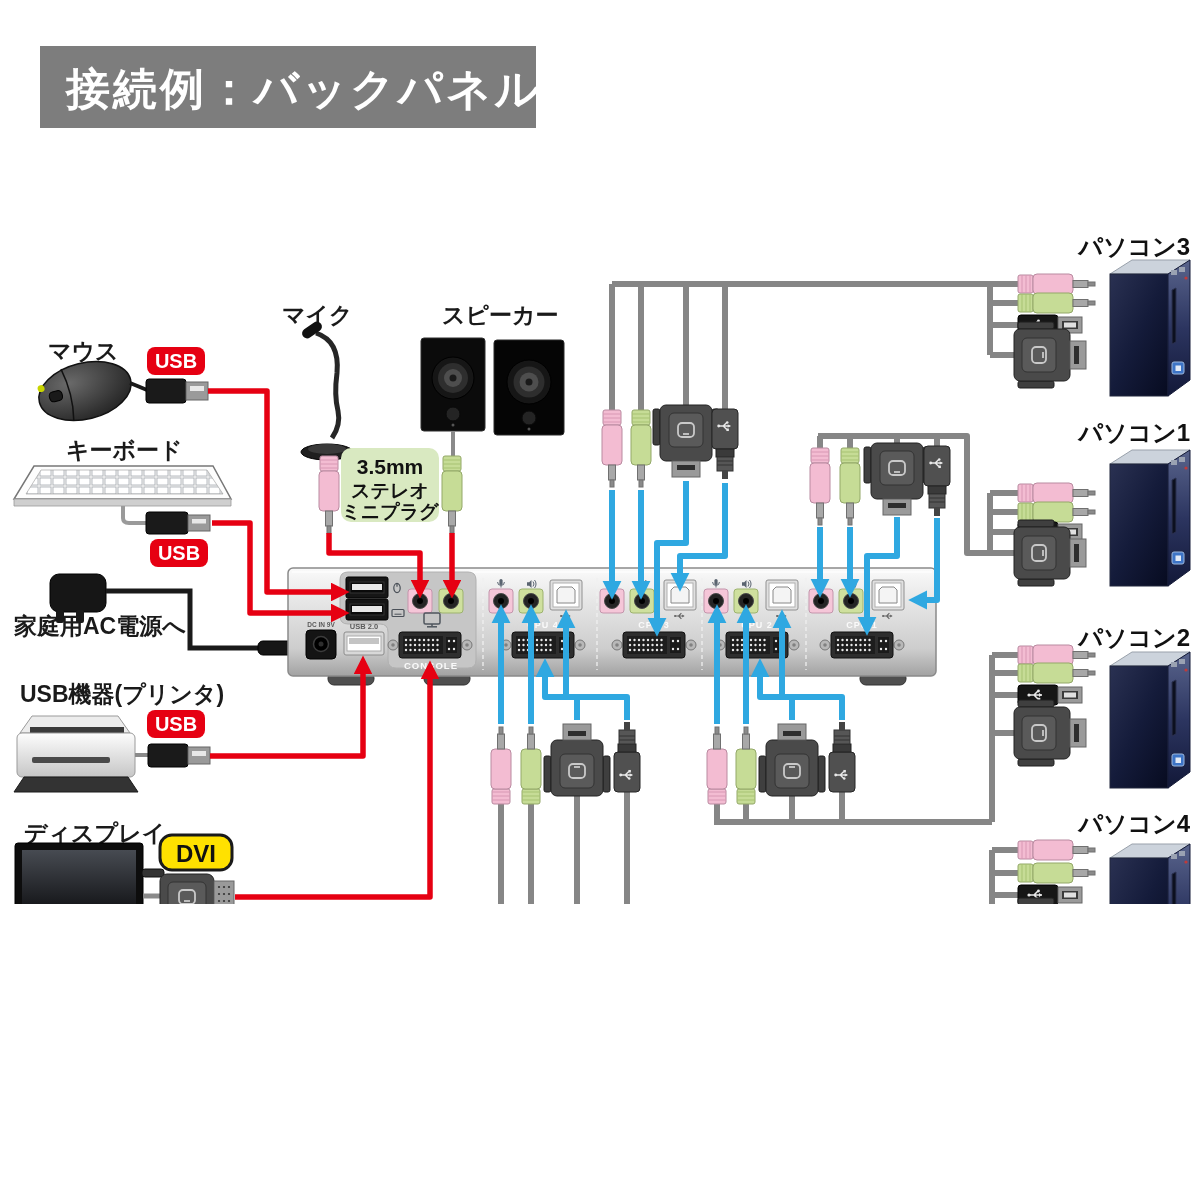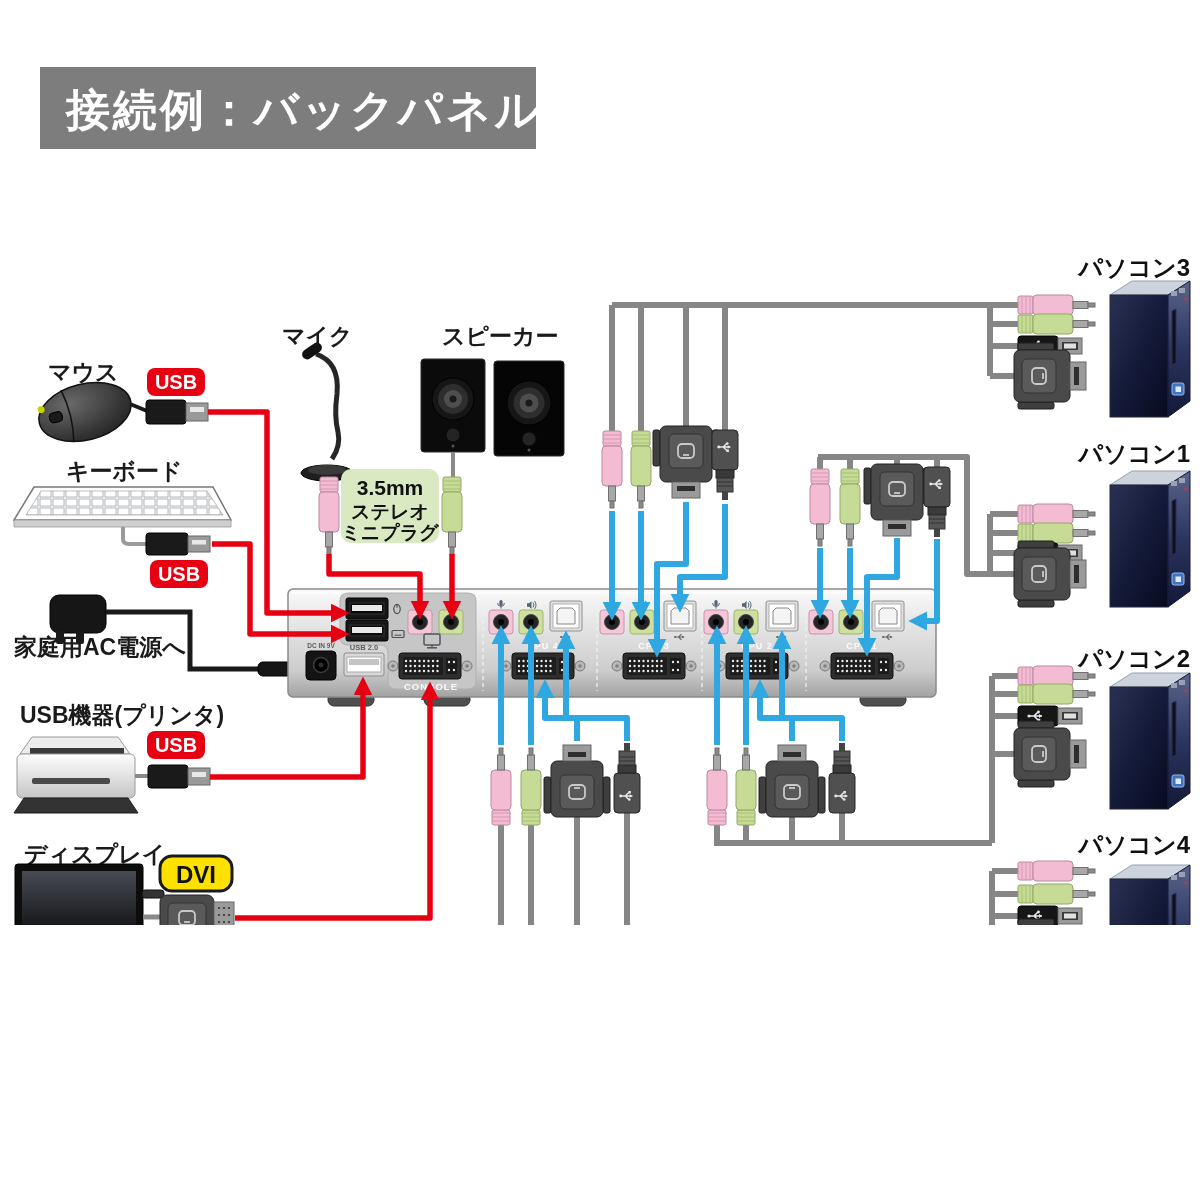--- a/index.html
+++ b/index.html
@@ -1,16 +1,16 @@
 <!DOCTYPE html>
 <html><head>
 <meta charset="utf-8">
 <style>
   html,body{margin:0;padding:0;background:#fff;}
-  .stage{width:1200px;height:904px;position:relative;background:#fff;overflow:hidden;margin-top:21px;}
+  .stage{width:1200px;height:904px;position:relative;background:#fff;overflow:hidden;}
   svg{display:block;}
   text{font-family:"Liberation Sans","DejaVu Sans",sans-serif;}
   .dev-label{font-size:23px;font-weight:bold;fill:#1a1a1a;}
   .pc-label{font-size:24px;font-weight:bold;fill:#111;}
   .badge-usb{font-size:20px;font-weight:bold;fill:#fff;}
   .badge-dvi{font-size:24px;font-weight:bold;fill:#111;}
   .note-line{font-weight:bold;fill:#111;}
   .panel-label{font-weight:bold;fill:#fafafa;letter-spacing:1px;}
   .panel-tiny{fill:#5a5a5a;font-weight:bold;}
   .title-text{font-size:44px;font-weight:bold;fill:#fff;letter-spacing:3px;}

